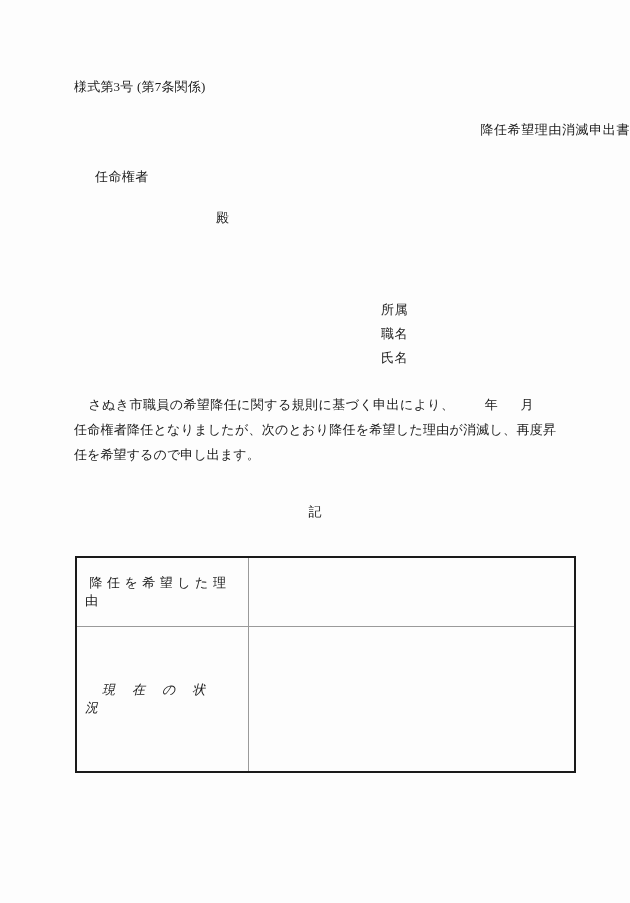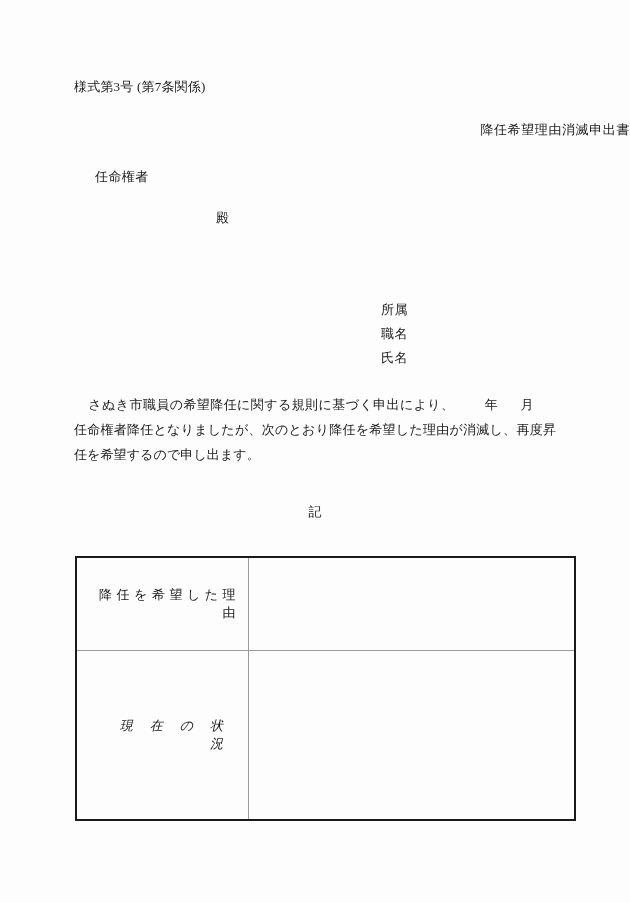--- a/index.html
+++ b/index.html
@@ -112,22 +112,22 @@
     table-layout: fixed;
   }
   .form-table td {
     border: 1px solid #9a9a9a;
     padding: 0;
     vertical-align: middle;
   }
   .form-table .label-cell {
     width: 155px;
     font-size: 13px;
-    text-align: right;
-    padding: 12px 8px;
+    text-align: left;
+    padding: 0 8px;
   }
   .form-table .value-cell {
     width: 325px;
   }
   .row-reason .label-cell,
   .row-reason .value-cell { height: 68px; }
   .row-status .label-cell,
   .row-status .value-cell { height: 144px; }
 
   .label-spaced-tight {

